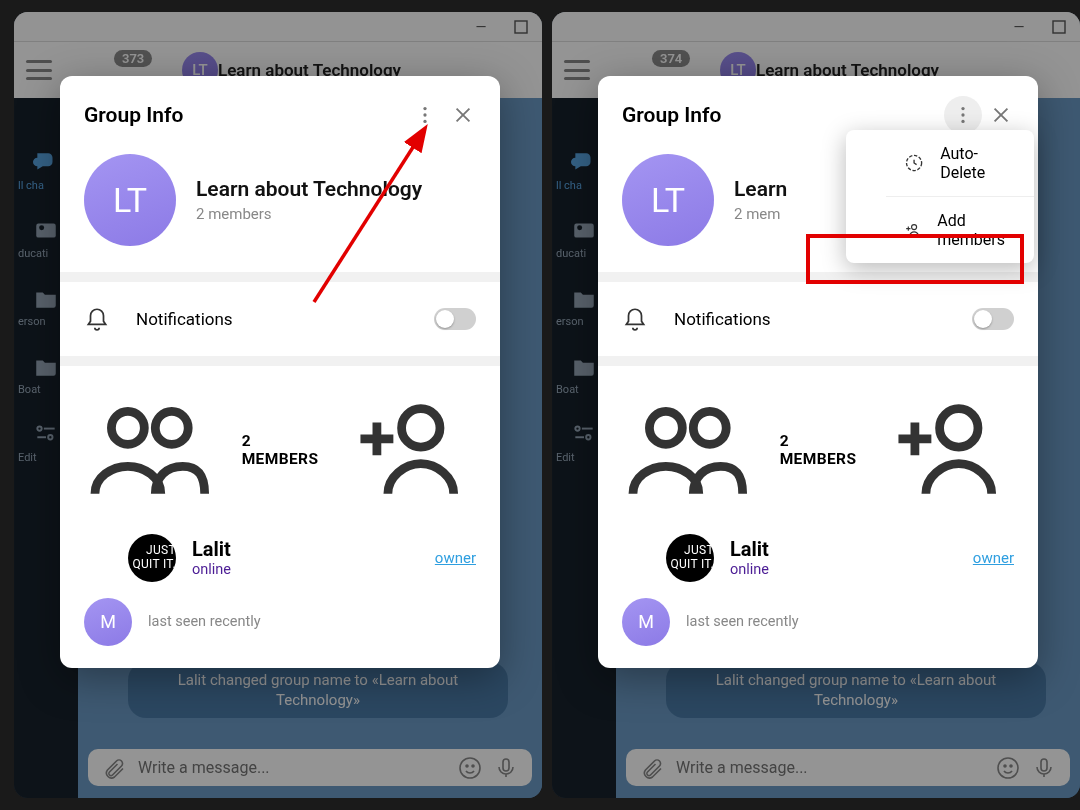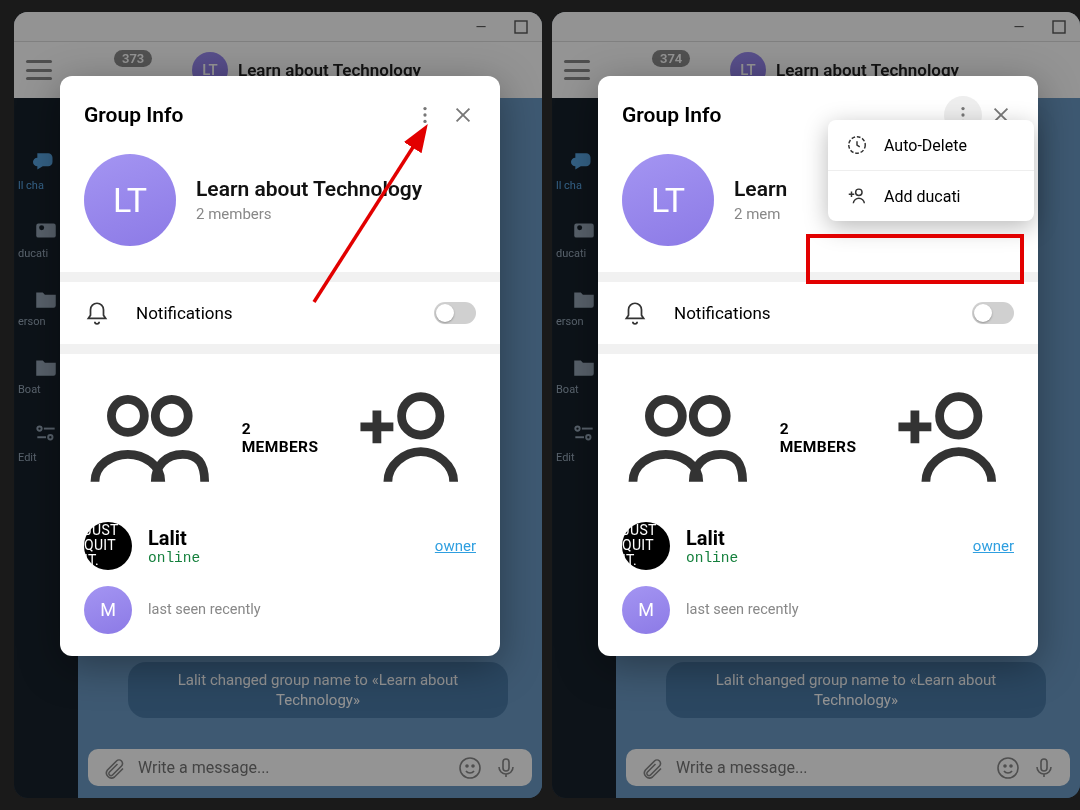--- a/index.html
+++ b/index.html
@@ -6,21 +6,21 @@
   body { background: #1a1a1a; width: 1080px; height: 810px; overflow: hidden; display: flex; gap: 10px; padding: 12px 0; }
   .panel { position: relative; width: 528px; height: 786px; border-radius: 14px; overflow: hidden; background: #1e2a38; }
   .panel.left { margin-left: 14px; }
 
   
   .titlebar { height: 30px; background: #fdfdfd; border-bottom: 1px solid #ddd; display: flex; justify-content: flex-end; align-items: center; padding-right: 14px; gap: 26px; }
   .titlebar .winbtn { width: 14px; height: 14px; display: flex; align-items: center; justify-content: center; color: #555; font-size: 14px; }
   .winbtn svg { width: 14px; height: 14px; }
 
   
-  .chathead { height: 56px; background: #fff; display: flex; align-items: center; padding: 0 12px; gap: 10px; position: relative; }
+  .chathead { height: 56px; background: #fff; display: flex; align-items: center; padding: 0 12px; position: relative; }
   .hamburger { width: 26px; height: 20px; display: flex; flex-direction: column; justify-content: space-between; }
   .hamburger span { height: 3px; background: #888; border-radius: 2px; }
   .badge { position: absolute; left: 100px; top: 8px; background: #8c8c8c; color: #fff; font-size: 13px; padding: 1px 8px; border-radius: 11px; font-weight: 600; }
   .chathead .avatar-sm { width: 36px; height: 36px; border-radius: 50%; background: linear-gradient(160deg,#9b8cf0,#8c7ae6); display: flex; align-items: center; justify-content: center; color: #fff; font-weight: 500; font-size: 15px; margin-left: 130px; }
   .chathead .title { font-weight: 600; font-size: 17px; color: #222; }
 
   
   .sidebar { position: absolute; left: 0; top: 86px; width: 64px; bottom: 0; background: #17212b; color: #9ab; display: flex; flex-direction: column; padding-top: 38px; }
   .sidebar .folder { height: 68px; display: flex; flex-direction: column; align-items: center; justify-content: center; font-size: 12px; gap: 4px; }
   .sidebar .folder.active { color: #5aa7e6; }
@@ -43,39 +43,39 @@
   .modal-head { display: flex; align-items: center; padding: 20px 18px 12px 24px; }
   .modal-title { font-size: 21px; font-weight: 600; flex: 1; }
   .iconbtn { width: 38px; height: 38px; border-radius: 50%; display: flex; align-items: center; justify-content: center; color: #777; cursor: pointer; }
   .iconbtn.hl { background: #eee; }
   .iconbtn svg { width: 22px; height: 22px; }
   .grouphead { display: flex; align-items: center; padding: 8px 24px 26px 24px; gap: 20px; }
   .avatar-lg { width: 92px; height: 92px; border-radius: 50%; background: linear-gradient(160deg,#a495f2,#8c7ae6); display: flex; align-items: center; justify-content: center; color: #fff; font-size: 34px; font-weight: 400; flex-shrink: 0; }
   .groupname { font-size: 21px; font-weight: 600; color: #111; }
   .groupsub { font-size: 15px; color: #888; margin-top: 4px; }
   .sep { height: 10px; background: #f1f1f1; }
-  .row { display: flex; align-items: center; padding: 18px 24px; gap: 26px; }
+  .row { display: flex; align-items: center; padding: 24px 24px; gap: 26px; }
   .row svg.lead { width: 26px; height: 26px; stroke: #333; fill: none; stroke-width: 1.6; }
   .row .label { font-size: 17px; flex: 1; }
   .toggle { width: 42px; height: 22px; background: #d0d0d0; border-radius: 11px; position: relative; }
   .toggle::after { content:""; position: absolute; left: 2px; top: 2px; width: 18px; height: 18px; background: #fff; border-radius: 50%; box-shadow: 0 1px 2px rgba(0,0,0,.3); }
   .memhead { display: flex; align-items: center; padding: 18px 24px 10px; gap: 26px; }
   .memhead .label { font-size: 15.5px; font-weight: 700; letter-spacing: .4px; flex: 1; }
   .member { display: flex; align-items: center; padding: 8px 24px; gap: 16px; }
   .mavatar { width: 48px; height: 48px; border-radius: 50%; display: flex; align-items: center; justify-content: center; color: #fff; font-size: 18px; flex-shrink: 0; }
-  .mavatar.black { background: #000; font-size: 14px; letter-spacing: .3px; text-align: left; line-height: 1.1; }
+  .mavatar.black { background: #000; font-size: 12px; letter-spacing: .3px; text-align: right; line-height: 1.1; margin-left: 44px; }
   .mavatar.purple { background: linear-gradient(160deg,#a495f2,#8c7ae6); }
   .minfo { flex: 1; }
   .mname { font-size: 20px; font-weight: 700; }
   .mstatus { font-size: 14.5px; color: #888; }
-  .mstatus.online { color: #15803d; font-family: Liberation Mono, monospace; }
+  .mstatus.online { color: #4c1d95; }
   .role { font-size: 15px; color: #2f9fe0; text-decoration: underline; }
 
   
-  .ctxmenu { position: absolute; top: 108px; right: 46px; width: 206px; background: #fff; border-radius: 8px; box-shadow: 0 6px 24px rgba(0,0,0,0.28); overflow: hidden; }
+  .ctxmenu { position: absolute; top: 118px; right: 46px; width: 188px; background: #fff; border-radius: 8px; box-shadow: 0 6px 24px rgba(0,0,0,0.28); overflow: hidden; padding-left: 40px; }
   .ctxitem { display: flex; align-items: center; padding: 14px 18px; gap: 16px; font-size: 16px; }
   .ctxitem svg { width: 22px; height: 22px; stroke: #333; fill: none; stroke-width: 1.6; }
   .ctxdiv { height: 1px; background: #eee; }
   .redbox { position: absolute; border: 4px solid #e20000; pointer-events: none; }
 
   
   .arrow { position: absolute; pointer-events: none; }
 </style>
 </head>
 <body>
@@ -381,18 +381,18 @@
           <path d="M12 8v4l3 2"></path>
         </svg>
       <span>Auto-Delete</span>
     </div>
     <div class="ctxdiv"></div>
     <div class="ctxitem">
       <svg viewBox="0 0 24 24">
           <circle cx="14" cy="8" r="3.5"></circle>
           <path d="M8 20c0-3 3-5.5 6-5.5s6 2.5 6 5.5M3 10h6M6 7v6"></path>
         </svg>
-      <span>Add ducati</span>
+      <span>Add members</span>
     </div>
   </div>
 
   <div class="redbox" style="left:254px; top:222px; width:218px; height:50px;"></div>
 </div>
 
 </body></html>

